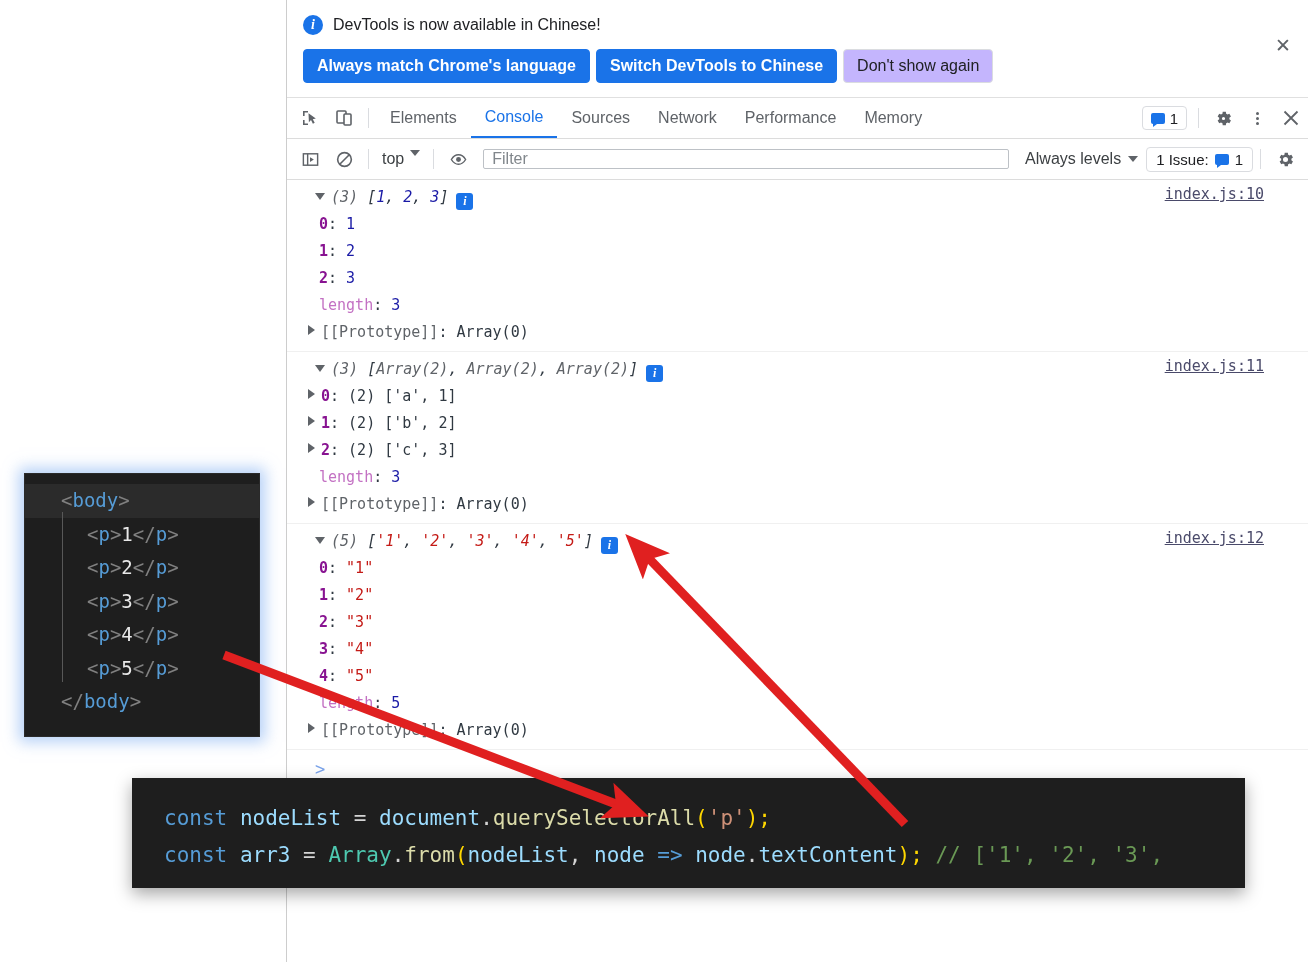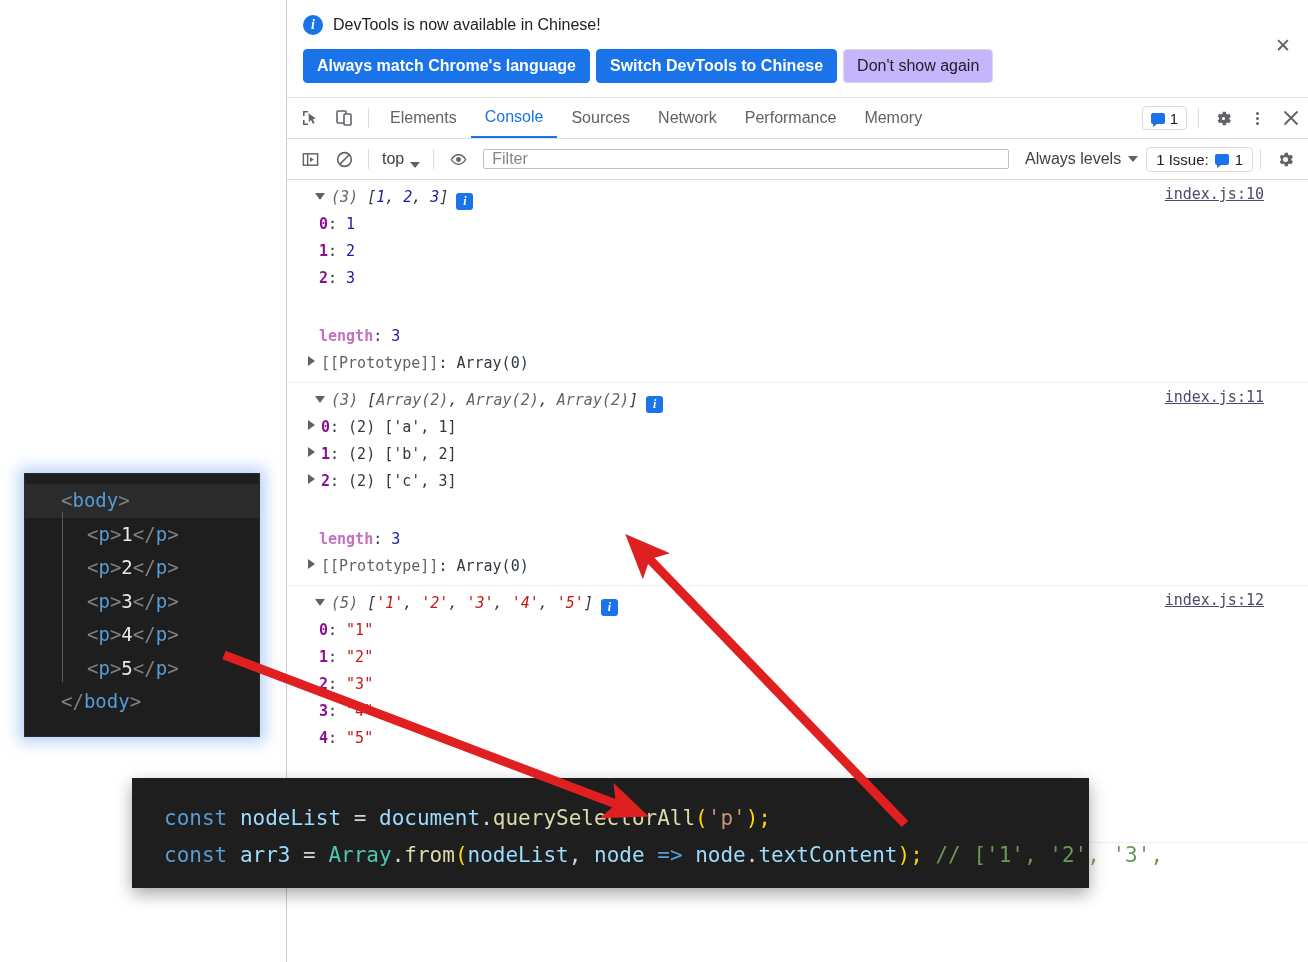--- a/index.html
+++ b/index.html
@@ -106,21 +106,21 @@
 
   
   .filterbar{
     display:flex;align-items:center;
     height:41px;
     border-bottom:1px solid #dcdcdc;
     background:#fff;flex:0 0 auto;
     padding:0 6px 0 6px;box-sizing:border-box;
   }
   .ctx-select{
-    display:flex;align-items:flex-end;gap:6px;
+    display:flex;align-items:flex-start;gap:6px;
     font-size:16px;color:#3c4043;padding:0 6px;cursor:default;
   }
   .caret{
     width:0;height:0;border-left:5px solid transparent;border-right:5px solid transparent;
     border-top:6px solid #5f6368;
   }
   .filter-input{
     flex:1 1 auto;height:20px;
     border:1px solid #bdc1c6;border-radius:2px;
     font-size:16px;color:#80868b;
@@ -173,21 +173,21 @@
   }
   .tri.down{border-left:5px solid transparent;border-right:5px solid transparent;border-top:7px solid #5f6368;}
   .tri.right{border-top:5px solid transparent;border-bottom:5px solid transparent;border-left:7px solid #5f6368;}
   .ind{padding-left:32px;}
   .ind2{padding-left:21px;}
   .preview{font-style:italic;color:#5f6368;}
   .pv-num{color:#1a1aa6;font-style:italic;}
   .pv-str{color:#c41a16;font-style:italic;}
   .pv-obj{color:#5f6368;font-style:italic;}
   .key-idx{color:#881391;font-weight:bold;}
-  .key-len{color:#c371c3;font-weight:bold;margin-top:31px;}
+  .key-len{color:#c371c3;font-weight:normal;}
   .key-proto{color:#5f6368;}
   .val-num{color:#1a1aa6;}
   .val-str{color:#c41a16;}
   .val-plain{color:#303942;}
   .punct{color:#303942;}
   .info-badge{
     display:inline-flex;align-items:center;justify-content:center;
     width:17px;height:17px;border-radius:3px;background:#1a73e8;color:#fff;
     font-family:"Liberation Serif", serif;font-style:italic;font-weight:bold;
     font-size:12px;margin-left:8px;position:relative;top:3px;
@@ -215,21 +215,21 @@
   #html-card .hl{background:#2b2b2b;}
   #html-card .row{
     font-size:19px;line-height:33.5px;white-space:pre;padding-left:36px;
   }
   #html-card .row.inner{padding-left:62px;position:relative;}
   .tag-br{color:#808080;}
   .tag-nm{color:#569cd6;}
   .txt-wh{color:#e8e8e8;}
 
   #js-card{
-    left:132px;top:778px;width:957px;height:110px;
+    left:132px;top:778px;width:1113px;height:110px;
     padding:22px 0 0 32px;
     box-shadow:0 6px 16px rgba(0,0,0,.35);
   }
   #js-card .jrow{
     font-size:21px;line-height:37px;white-space:pre;color:#d4d4d4;
   }
   .j-kw{color:#569cd6;}
   .j-var{color:#9cdcfe;}
   .j-op{color:#d4d4d4;}
   .j-fn{color:#dcdcaa;}

